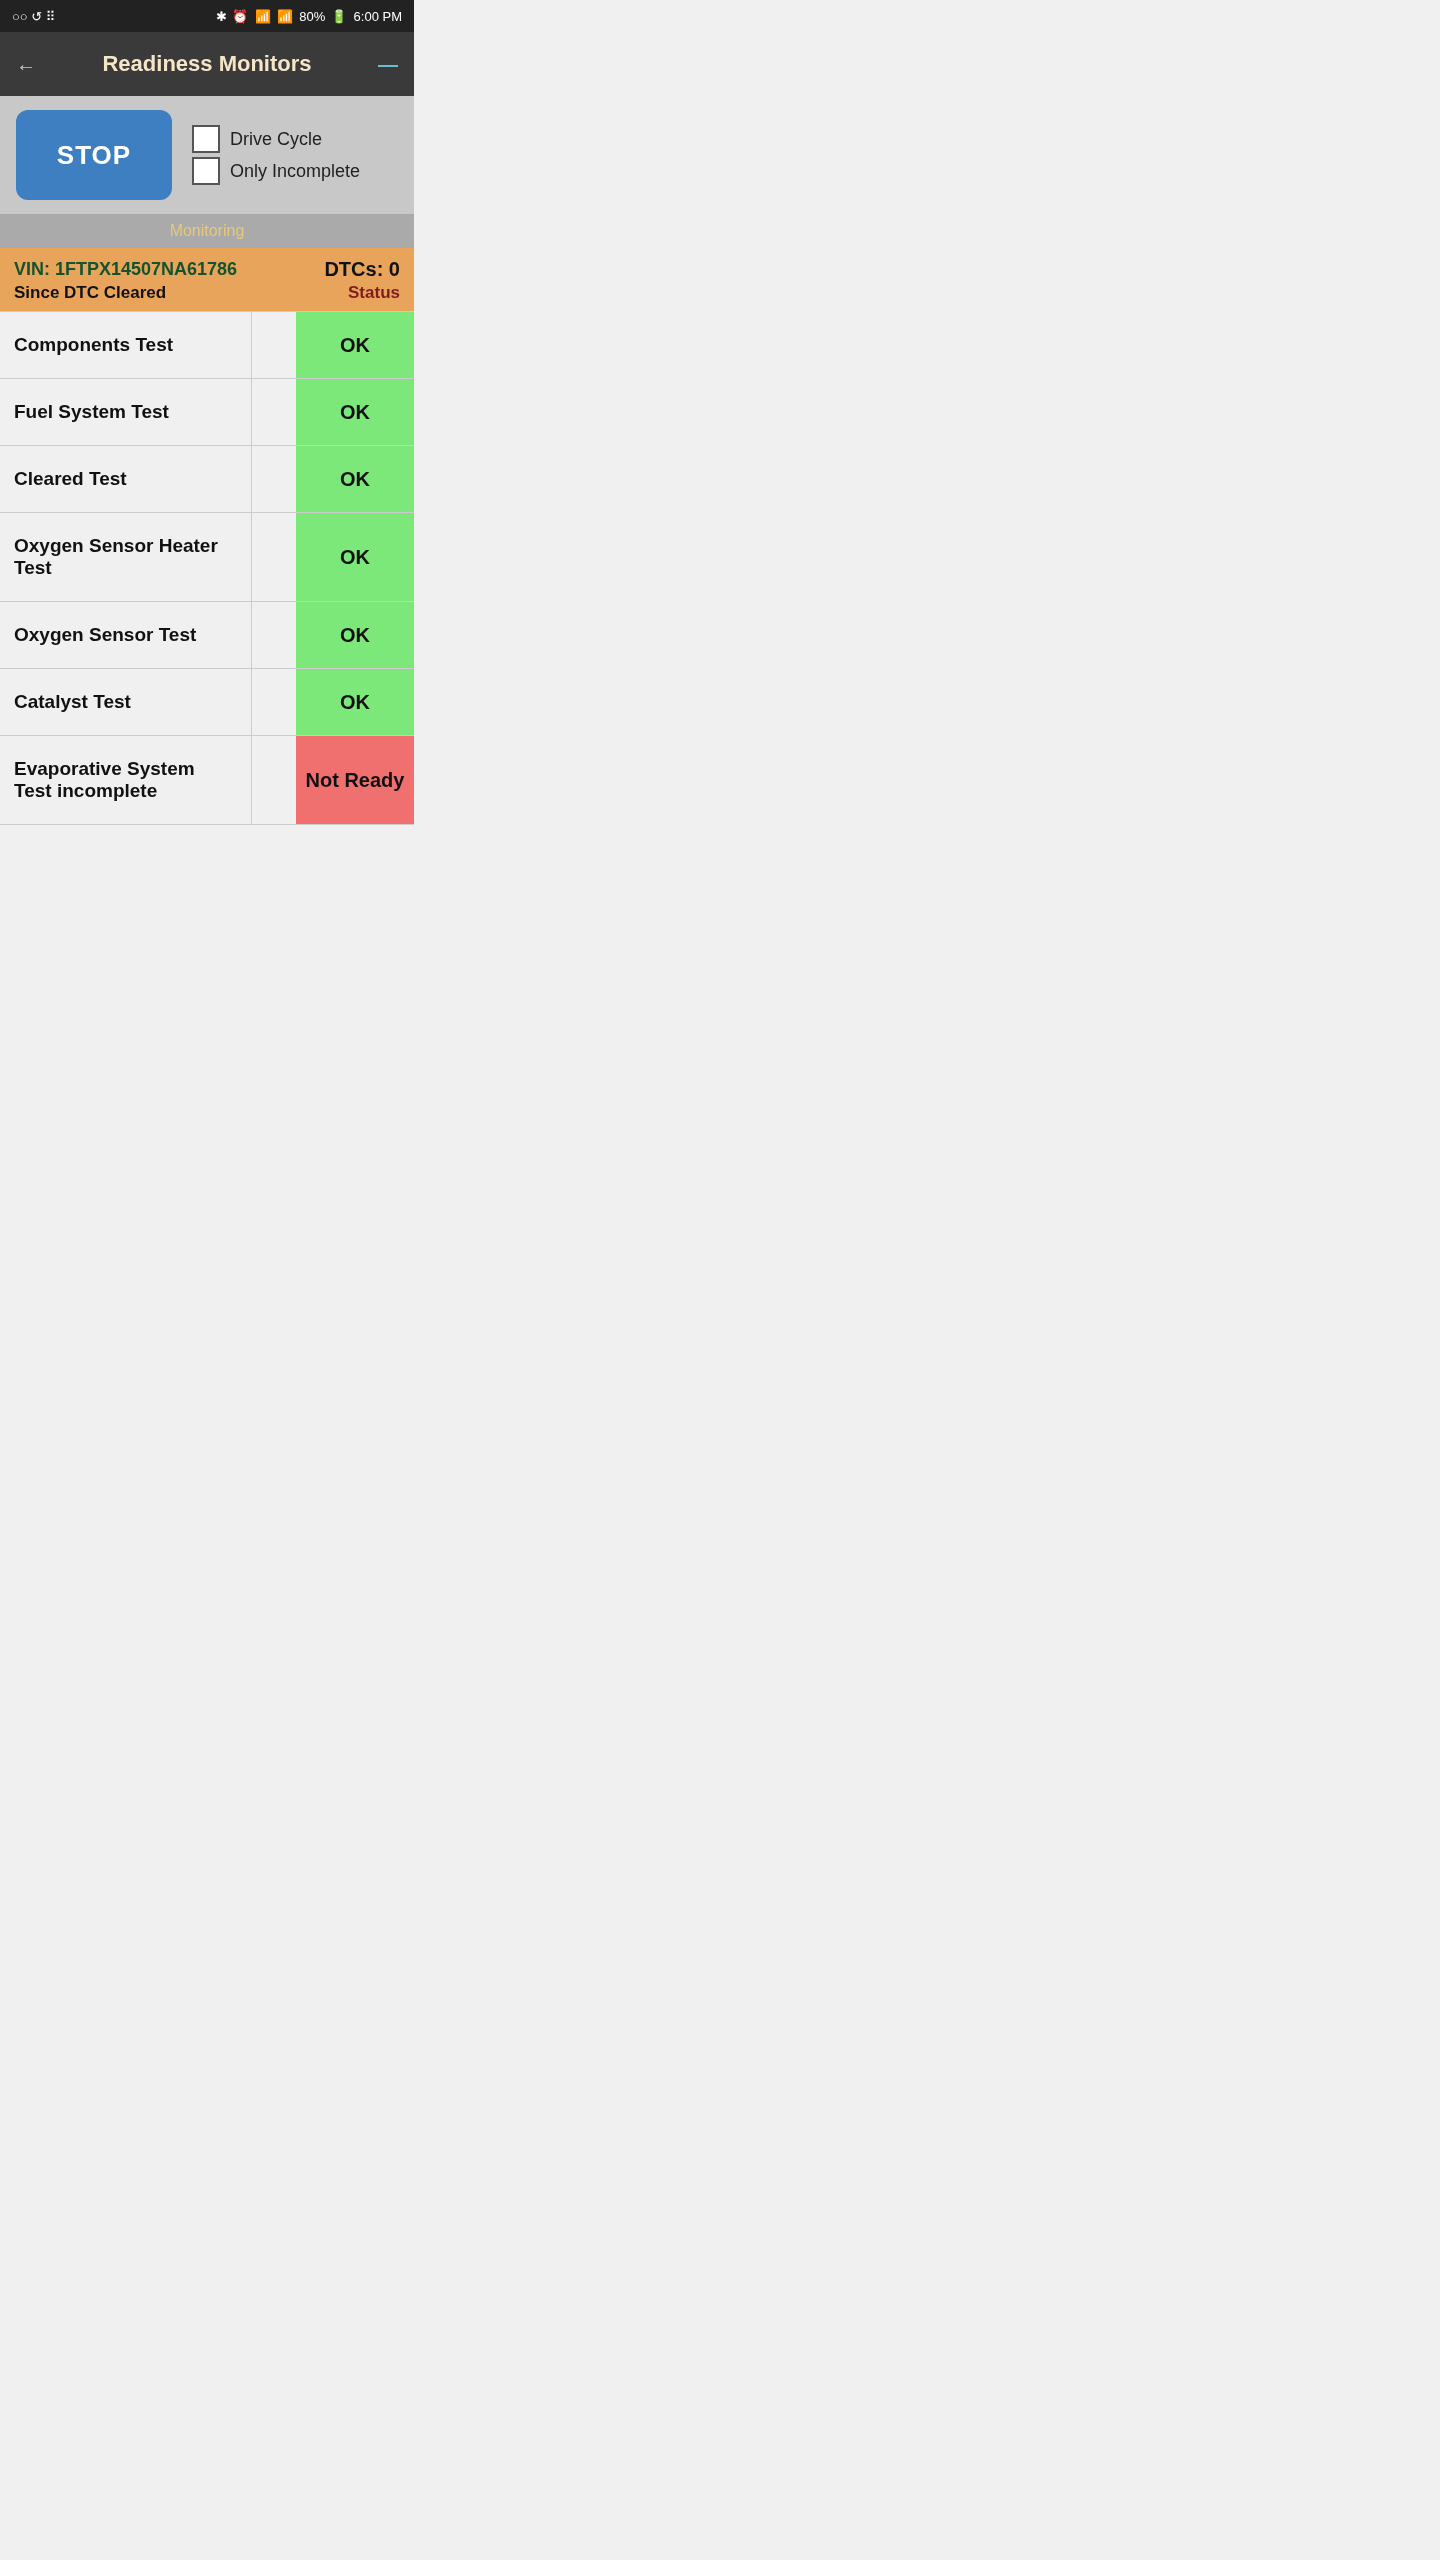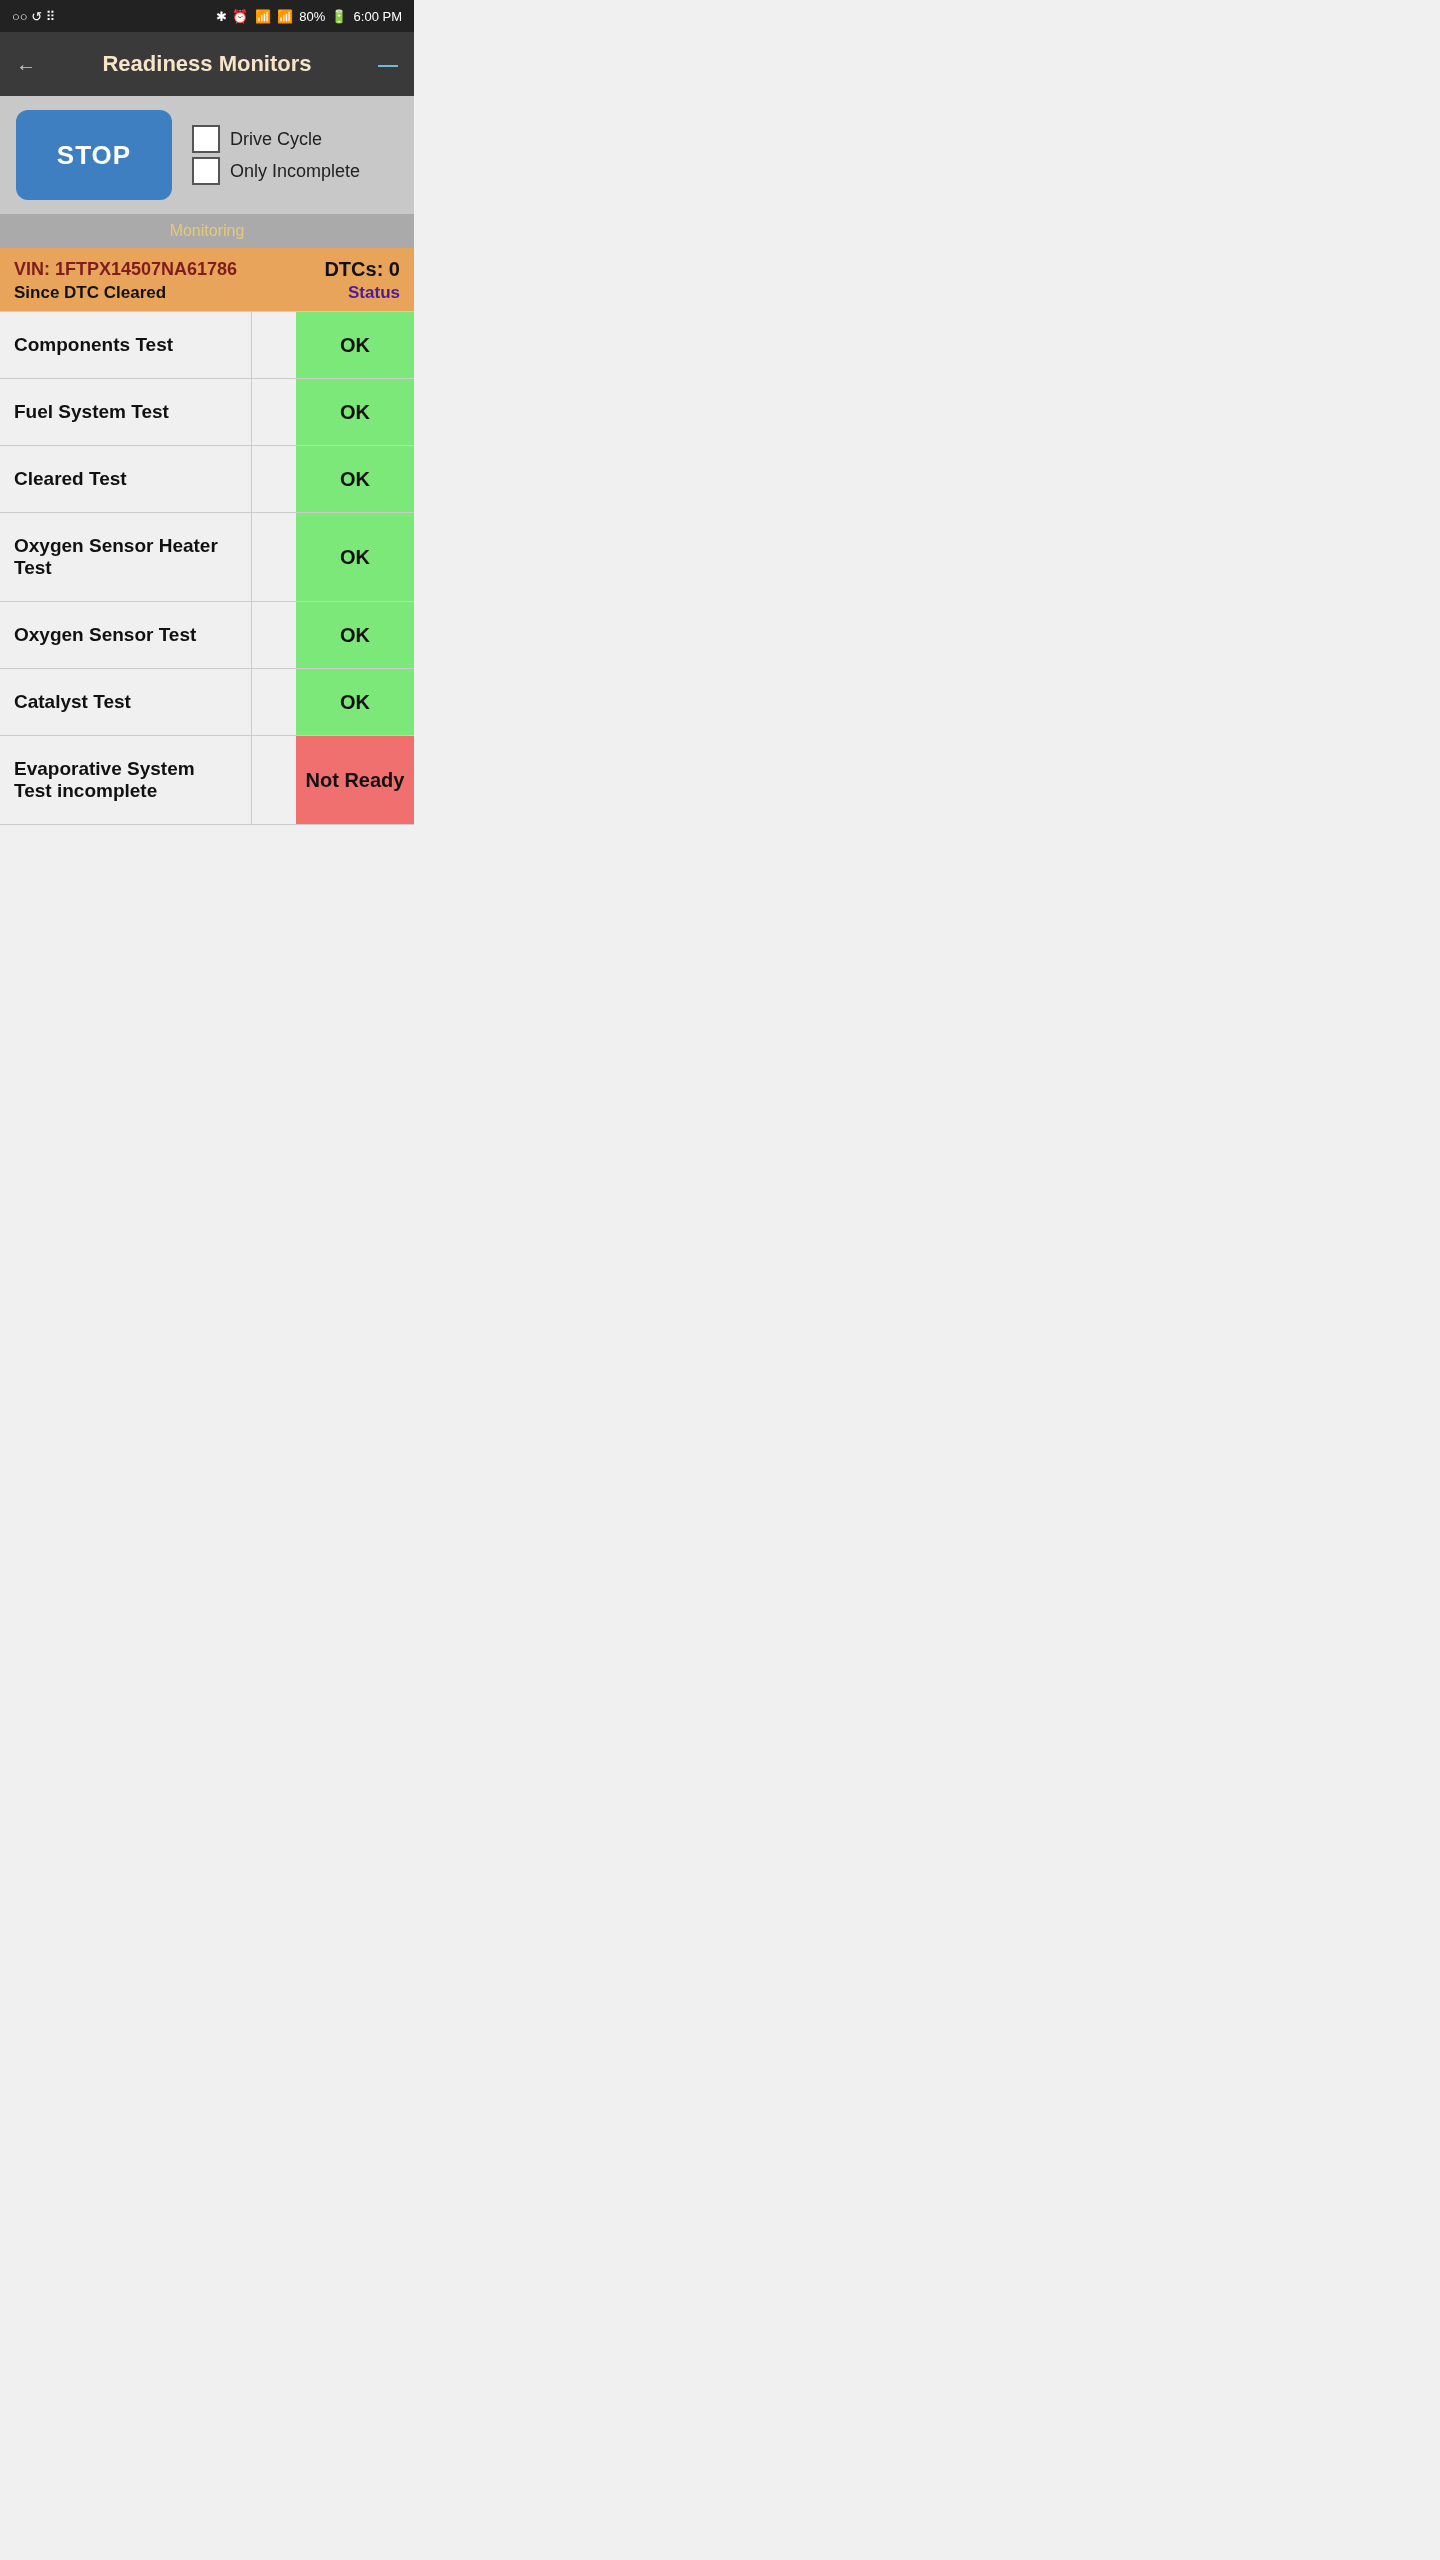--- a/index.html
+++ b/index.html
@@ -137,21 +137,21 @@
     .vin-top {
       display: flex;
       justify-content: space-between;
       align-items: center;
       margin-bottom: 2px;
     }
 
     .vin-text {
       font-size: 18px;
       font-weight: bold;
-      color: #7f1d1d;
+      color: #14532d;
     }
 
     .dtc-text {
       font-size: 20px;
       font-weight: bold;
       color: #111;
     }
 
     .vin-bottom {
       display: flex;
@@ -160,21 +160,21 @@
 
     .since-dtc {
       font-size: 17px;
       font-weight: bold;
       color: #111;
     }
 
     .status-label {
       font-size: 17px;
       font-weight: bold;
-      color: #4c1d95;
+      color: #7f1d1d;
     }
 
     .monitor-row {
       display: flex;
       border-bottom: 1px solid #ccc;
       border-top: 1px solid #ccc;
       gap: 44px;
     }
 
     .monitor-row + .monitor-row {

